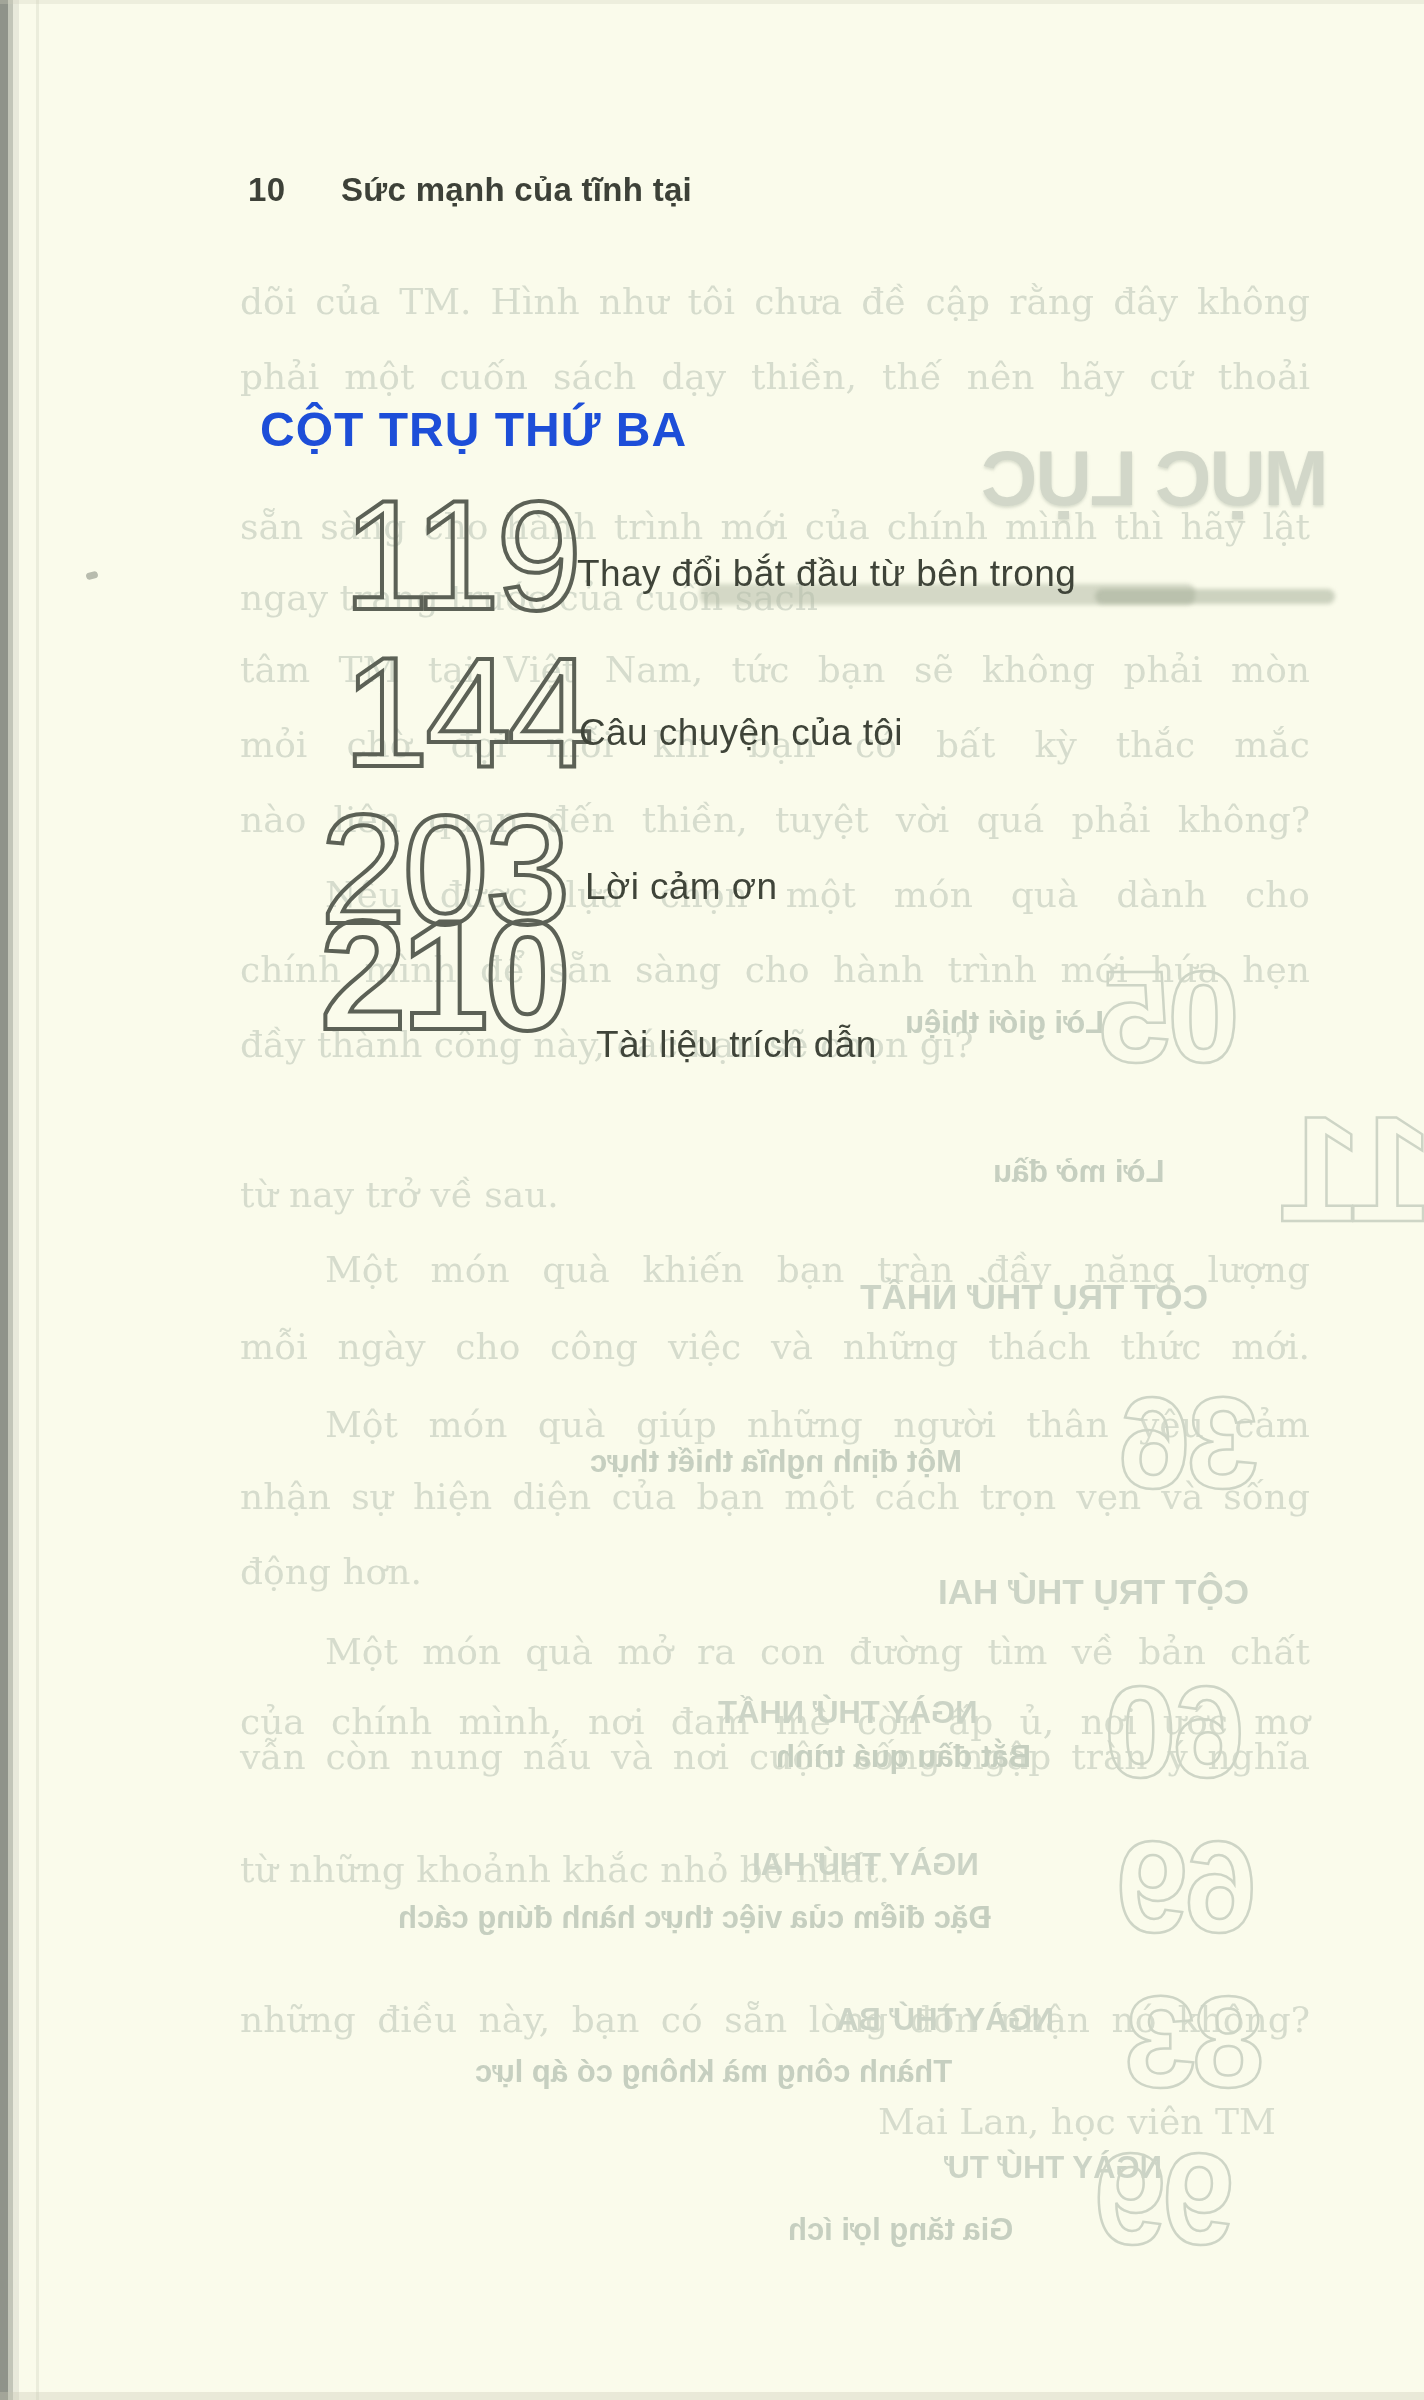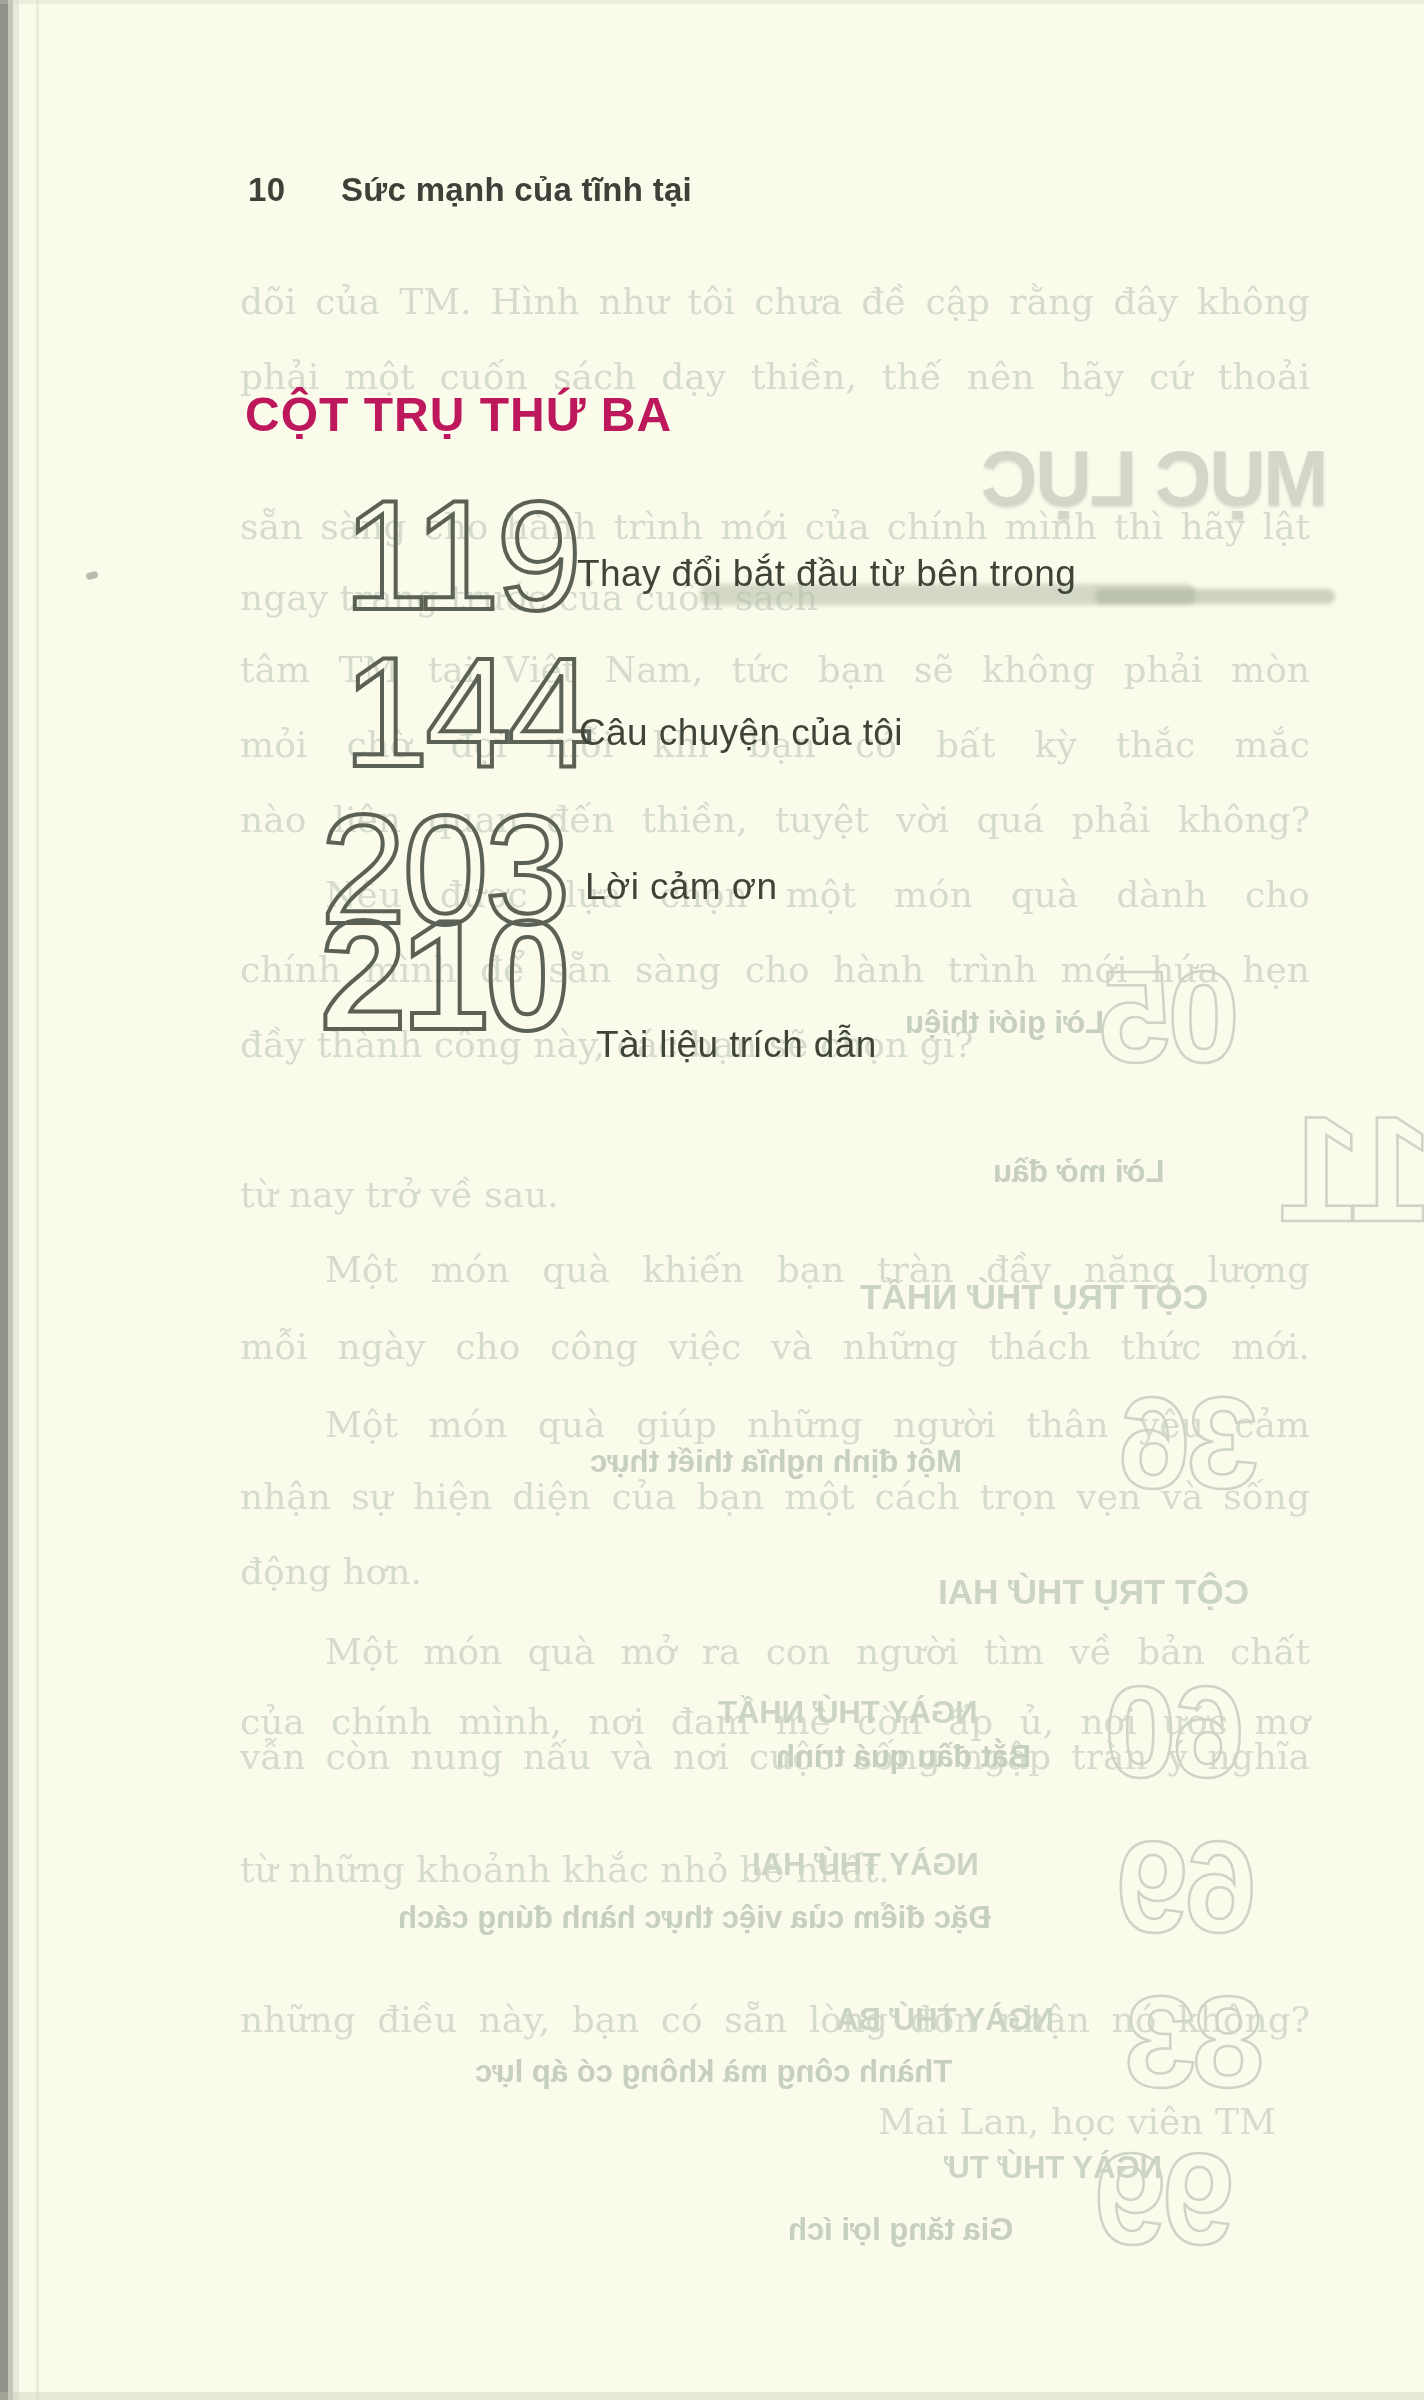--- a/index.html
+++ b/index.html
@@ -21,22 +21,22 @@
   .m-heading.sm{font-size:31px;}
   .m-label{font-size:31px;color:#c6cfc0;}
   .m-number{font-size:130px;color:transparent;-webkit-text-stroke:2.5px #ced5c6;letter-spacing:-4px;}
   .m-number.tall{font-size:150px;}
 
   
   .hdr-num,.hdr-title{position:absolute;top:173px;font-size:33px;font-weight:bold;
          color:#3d4138;line-height:1;letter-spacing:.3px;}
   .hdr-num{left:248px;}
   .hdr-title{left:341px;}
-  h1.sec{position:absolute;left:244px;top:390px;margin:1px;font-size:48px;font-weight:bold;
-         line-height:1;letter-spacing:1px;color:#be185d;}
+  h1.sec{position:absolute;left:244px;top:390px;margin:16px;font-size:48px;font-weight:bold;
+         line-height:1;letter-spacing:1px;color:#1d4ed8;}
   .big-num{position:absolute;font-size:155px;line-height:1;color:transparent;
            -webkit-text-stroke:4px #5c6156;letter-spacing:-4px;
            font-family:"Liberation Sans","DejaVu Sans",sans-serif;}
   @supports not (-webkit-text-stroke:1px #000){
     .big-num{color:#5c6156;}
     .m-number{color:#ced5c6;}
   }
   .toc-label{position:absolute;font-size:37px;line-height:1;color:#3f4439;letter-spacing:.4px;}
 
   
@@ -67,21 +67,21 @@
       <div class="gline j" style="left: 240px; top: 800px; width: 1070px;">nào liên quan đến thiền, tuyệt vời quá phải không?</div>
       <div class="gline j" style="left: 325px; top: 875px; width: 985px;">Nếu được lựa chọn một món quà dành cho</div>
       <div class="gline j" style="left: 240px; top: 950px; width: 1070px;">chính mình để sẵn sàng cho hành trình mới hứa hẹn</div>
       <div class="gline" style="left: 240px; top: 1025px;">đầy thành công này, các bạn sẽ chọn gì?</div>
       <div class="gline" style="left: 240px; top: 1175px;">từ nay trở về sau.</div>
       <div class="gline j" style="left: 325px; top: 1250px; width: 985px;">Một món quà khiến bạn tràn đầy năng lượng</div>
       <div class="gline j" style="left: 240px; top: 1327px; width: 1070px;">mỗi ngày cho công việc và những thách thức mới.</div>
       <div class="gline j" style="left: 325px; top: 1405px; width: 985px;">Một món quà giúp những người thân yêu cảm</div>
       <div class="gline j" style="left: 240px; top: 1477px; width: 1070px;">nhận sự hiện diện của bạn một cách trọn vẹn và sống</div>
       <div class="gline" style="left: 240px; top: 1552px;">động hơn.</div>
-      <div class="gline j" style="left: 325px; top: 1632px; width: 985px;">Một món quà mở ra con người tìm về bản chất</div>
+      <div class="gline j" style="left: 325px; top: 1632px; width: 985px;">Một món quà mở ra con đường tìm về bản chất</div>
       <div class="gline j" style="left: 240px; top: 1702px; width: 1070px;">của chính mình, nơi đam mê còn ấp ủ, nơi ước mơ</div>
       <div class="gline j" style="left: 240px; top: 1737px; width: 1070px;">vẫn còn nung nấu và nơi cuộc sống ngập tràn ý nghĩa</div>
       <div class="gline" style="left: 240px; top: 1850px;">từ những khoảnh khắc nhỏ bé nhất.</div>
       <div class="gline j" style="left: 240px; top: 2000px; width: 1070px;">những điều này, bạn có sẵn lòng đón nhận nó không?</div>
       <div class="gline" style="left: 878px; top: 2102px;">Mai Lan, học viên TM</div>
     </div>
   <div id="ghost-mirror">
       <div class="m-item m-title" style="left: 983px; top: 439px;">MỤC LỤC</div>
       <div class="m-item m-label" style="left: 905px; top: 1007px;">Lời giới thiệu</div>
       <div class="m-item m-number" style="left: 1103px; top: 952px;">05</div>

